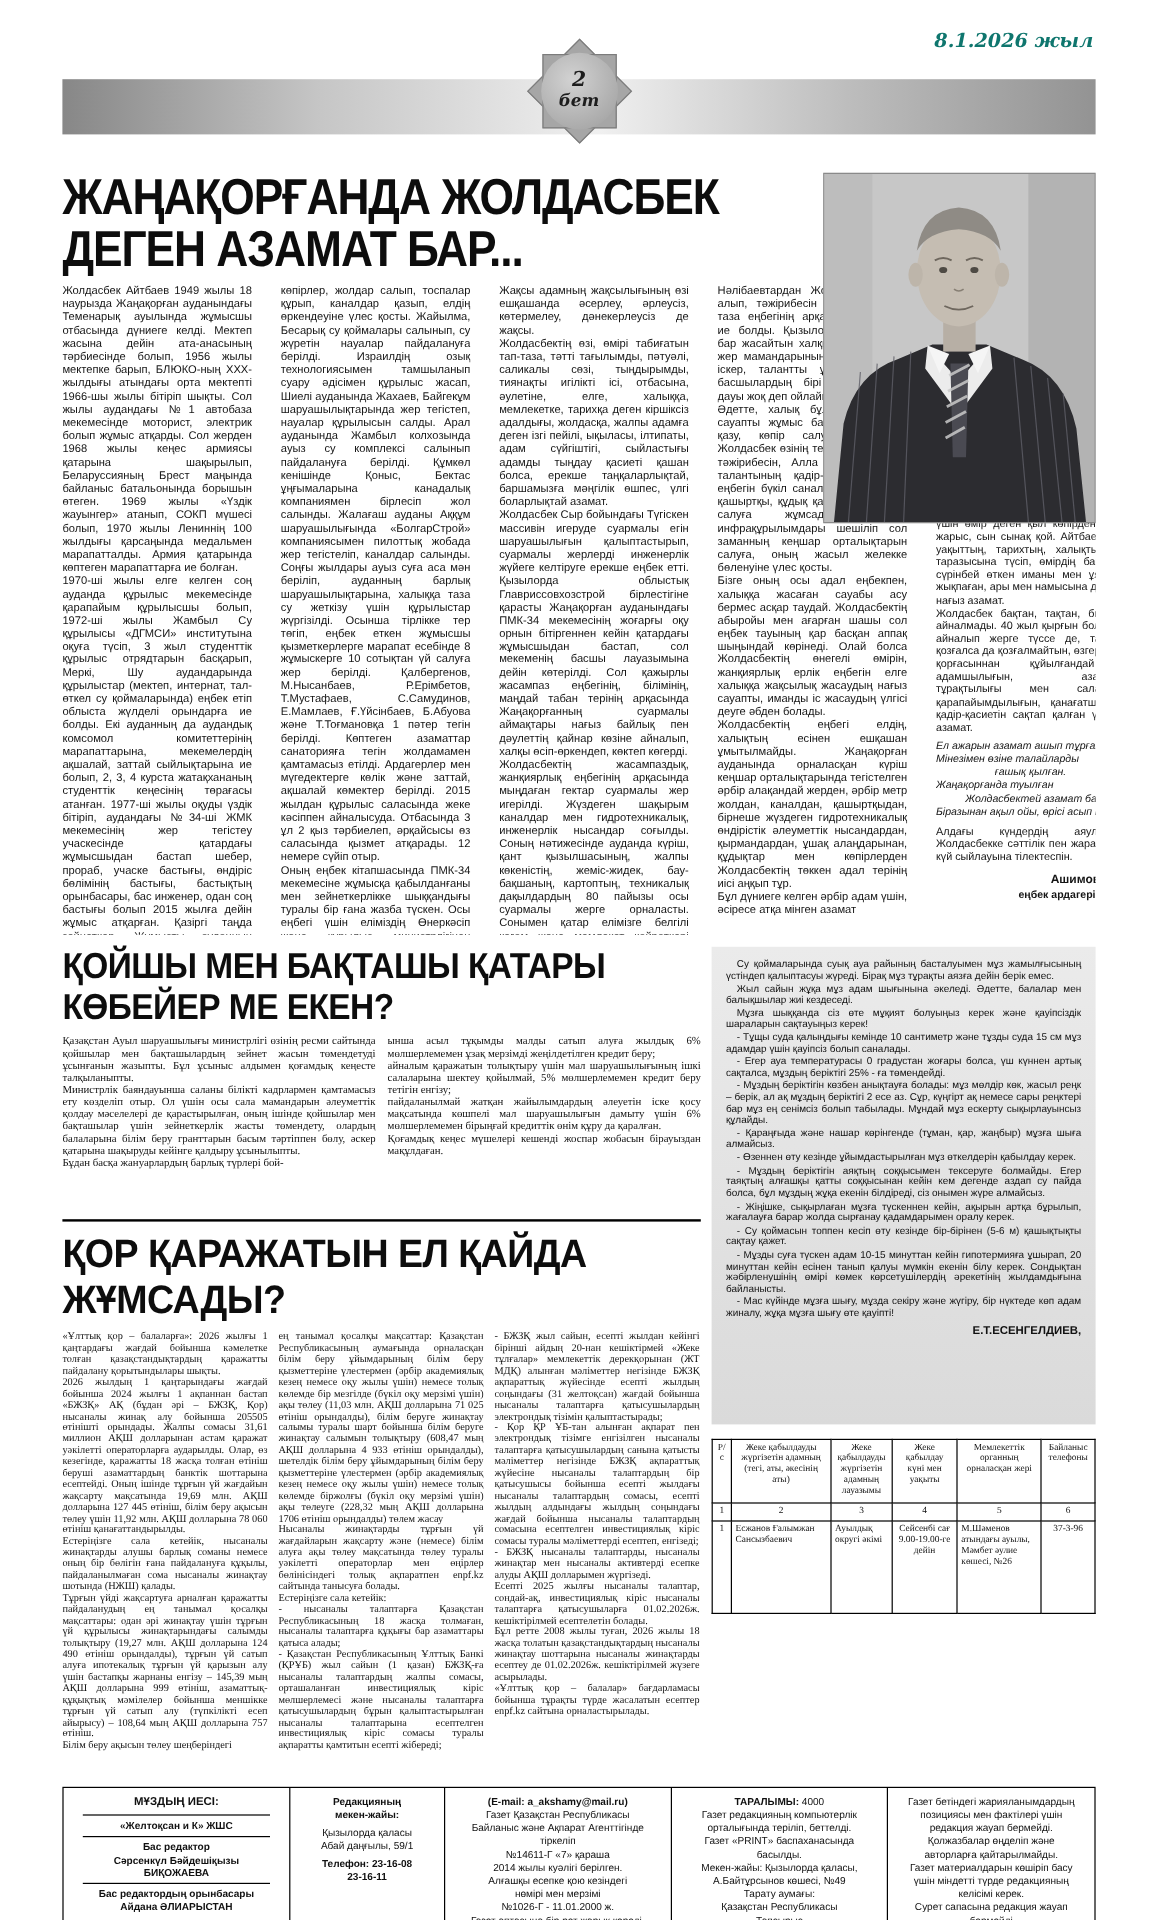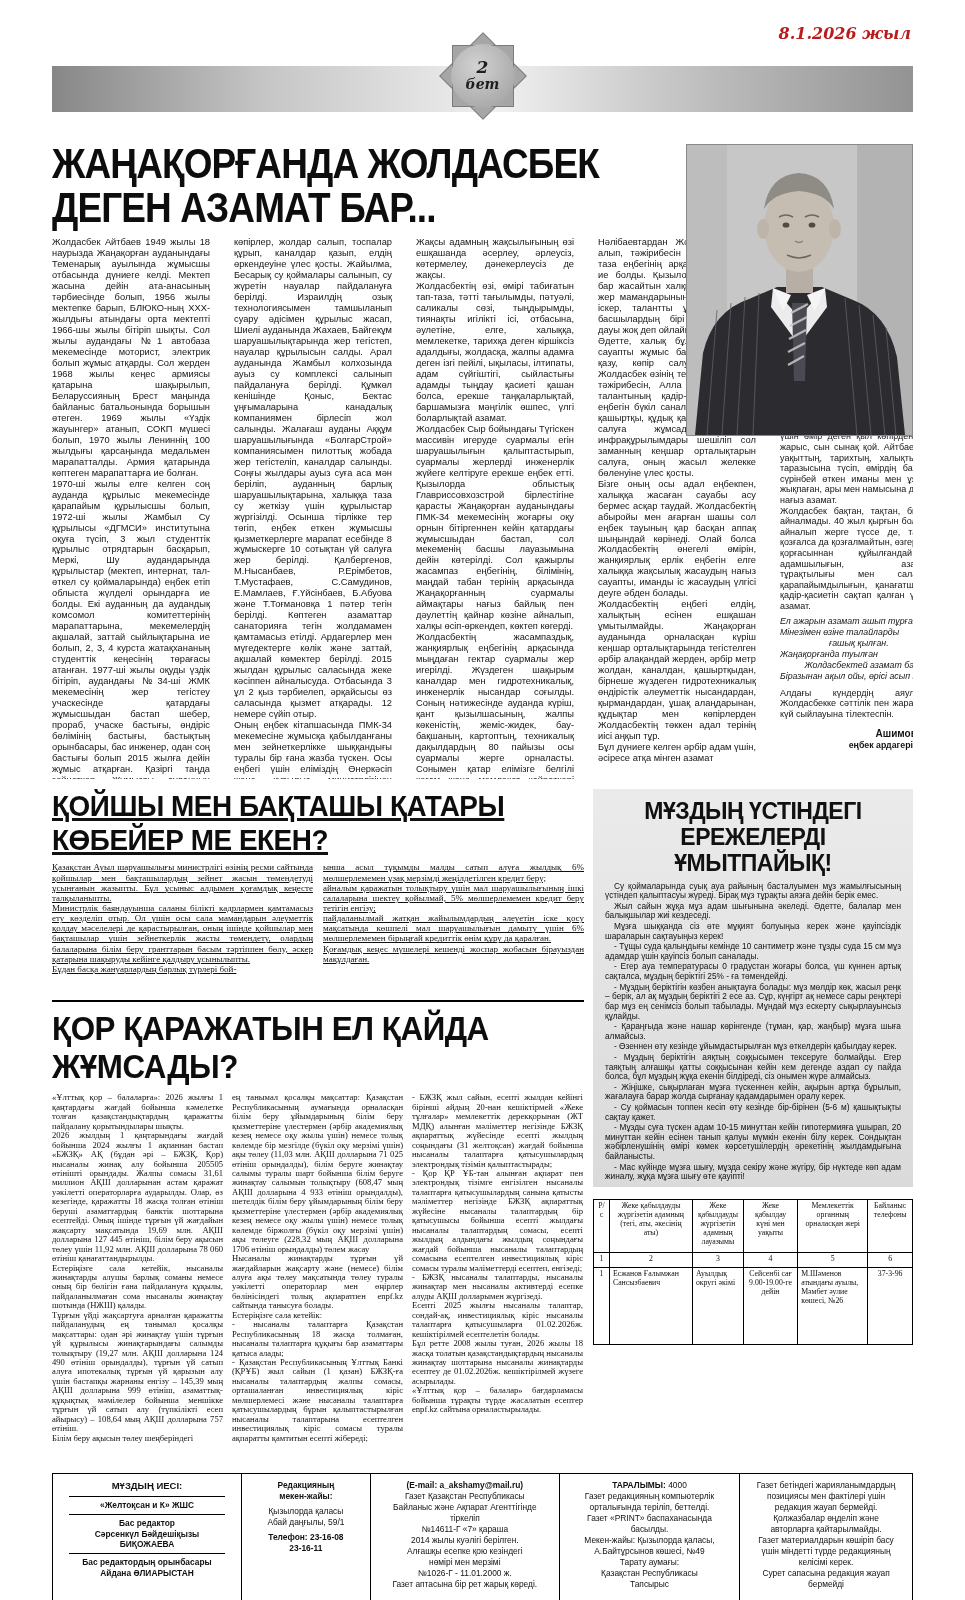--- a/index.html
+++ b/index.html
@@ -10,21 +10,21 @@
 
   
   .masthead{position:relative;height:102px;}
   .mast-bar{position:absolute;left:0;right:0;bottom:4px;height:46px;
     background:linear-gradient(90deg,#878787 0%,#c6c6c6 25%,#f0f0f0 52%,#bdbdbd 76%,#939393 100%);}
   .mast-title{position:absolute;left:2px;top:0;z-index:2;font-family:"DejaVu Serif",serif;
     font-weight:bold;color:#3b3b3b;line-height:1;text-shadow:1px 1px 0 #dcdcdc;}
   .mast-title .big{font-size:56px;}
   .mast-title .rest{font-size:35px;letter-spacing:.5px;}
   .mast-date{position:absolute;right:2px;top:10px;z-index:2;font-family:"DejaVu Serif",serif;
-    font-weight:bold;font-style:italic;font-size:16px;color:#b91c1c;text-align:center;}
+    font-weight:bold;font-style:italic;font-size:16px;color:#0f766e;text-align:center;}
   .badge{position:absolute;left:50%;top:16px;transform:translateX(-50%);width:92px;height:92px;z-index:3;}
   .badge .star{position:absolute;left:50%;top:50%;width:60px;height:60px;background:#a6a6a6;
     border:1px solid #7c7c7c;}
   .badge .s1{transform:translate(-50%,-50%) rotate(45deg);}
   .badge .s2{transform:translate(-50%,-50%) rotate(0deg);}
   .badge-circle{position:absolute;left:50%;top:50%;transform:translate(-50%,-50%);
     width:64px;height:64px;border-radius:50%;background:radial-gradient(circle at 40% 35%,#d2d2d2,#9c9c9c);
     display:flex;flex-direction:column;align-items:center;justify-content:center;
     font-family:"DejaVu Serif",serif;font-style:italic;color:#1d1d1d;}
   .badge-num{font-size:17px;font-weight:bold;line-height:1;}
@@ -52,21 +52,21 @@
 
   
   .lower{display:flex;gap:9px;margin-top:10px;}
   .lower-left{width:532px;flex:0 0 auto;}
   .lower-right{width:320px;flex:0 0 auto;}
 
   .article2 h2{font-size:30px;transform:scaleX(.93);width:572px;}
   .a2cols{display:flex;gap:10px;height:138px;overflow:hidden;margin-top:5px;}
   .a2cols .col{width:261px;font-family:"Liberation Serif",serif;font-size:9px;line-height:1.13;
     text-align:justify;overflow:hidden;}
-  .article2{border-bottom:2.5px solid #000;padding-bottom:0;text-decoration:underline;}
+  .article2{border-bottom:2.5px solid #000;padding-bottom:16px;}
 
   .article4{padding-top:8px;}
   .article4 h2{font-size:33px;transform:scaleX(.95);width:560px;}
   .a4cols{display:flex;gap:9px;height:366px;overflow:hidden;margin-top:7px;}
   .a4cols .col{width:171px;font-family:"Liberation Serif",serif;font-size:8.6px;line-height:1.1;
     text-align:justify;overflow:hidden;}
 
   .article3{background:linear-gradient(#ebebeb,#dadada);box-sizing:border-box;width:100%;
     height:398px;padding:10px 12px 8px 12px;overflow:hidden;}
   .article3 h2{font-size:23px;line-height:1.12;font-weight:800;text-align:center;margin:0 0 5px 0;
@@ -216,22 +216,20 @@
 Есепті 2025 жылғы нысаналы талаптар, сондай-ақ, инвестициялық кіріс нысаналы талаптарға қатысушыларға 01.02.2026ж. кешіктірілмей есептелетін болады.
 Бұл ретте 2008 жылы туған, 2026 жылы 18 жасқа толатын қазақстандықтардың нысаналы жинақтау шоттарына нысаналы жинақтарды есептеу де 01.02.2026ж. кешіктірілмей жүзеге асырылады.
 «Ұлттық қор – балалар» бағдарламасы бойынша тұрақты түрде жасалатын есептер enpf.kz сайтына орналастырылады.</div>
         </div>
       </section>
 
     </div>
     <div class="lower-right">
 
       <section class="article3">
-        <h2 class="prelines">МҰЗДЫҢ ҮСТІНДЕГІ
-ЕРЕЖЕЛЕРДІ ҰМЫТПАЙЫҚ!</h2>
         <div>
           <p>Су қоймаларында суық ауа райының басталуымен мұз жамылғысының үстіндеп қалыптасуы жүреді. Бірақ мұз тұрақты аязға дейін берік емес.</p>
           <p>Жыл сайын жұқа мұз адам шығынына әкеледі. Әдетте, балалар мен балықшылар жиі кездеседі.</p>
           <p>Мұзға шыққанда сіз өте мұқият болуыңыз керек және қауіпсіздік шараларын сақтауыңыз керек!</p>
           <p>- Тұщы суда қалыңдығы кемінде 10 сантиметр және тұзды суда 15 см мұз адамдар үшін қауіпсіз болып саналады.</p>
           <p>- Егер ауа температурасы 0 градустан жоғары болса, үш күннен артық сақталса, мұздың беріктігі 25% - ға төмендейді.</p>
           <p>- Мұздың беріктігін көзбен анықтауға болады: мұз мөлдір көк, жасыл реңк – берік, ал ақ мұздың беріктігі 2 есе аз. Сұр, күңгірт ақ немесе сары реңктері бар мұз ең сенімсіз болып табылады. Мұндай мұз ескерту сықырлауынсыз құлайды.</p>
           <p>- Қараңғыда және нашар көрінгенде (тұман, қар, жаңбыр) мұзға шыға алмайсыз.</p>
           <p>- Өзеннен өту кезінде ұйымдастырылған мұз өткелдерін қабылдау керек.</p>
           <p>- Мұздың беріктігін аяқтың соққысымен тексеруге болмайды. Егер таяқтың алғашқы қатты соққысынан кейін кем дегенде аздап су пайда болса, бұл мұздың жұқа екенін білдіреді, сіз онымен жүре алмайсыз.</p>

